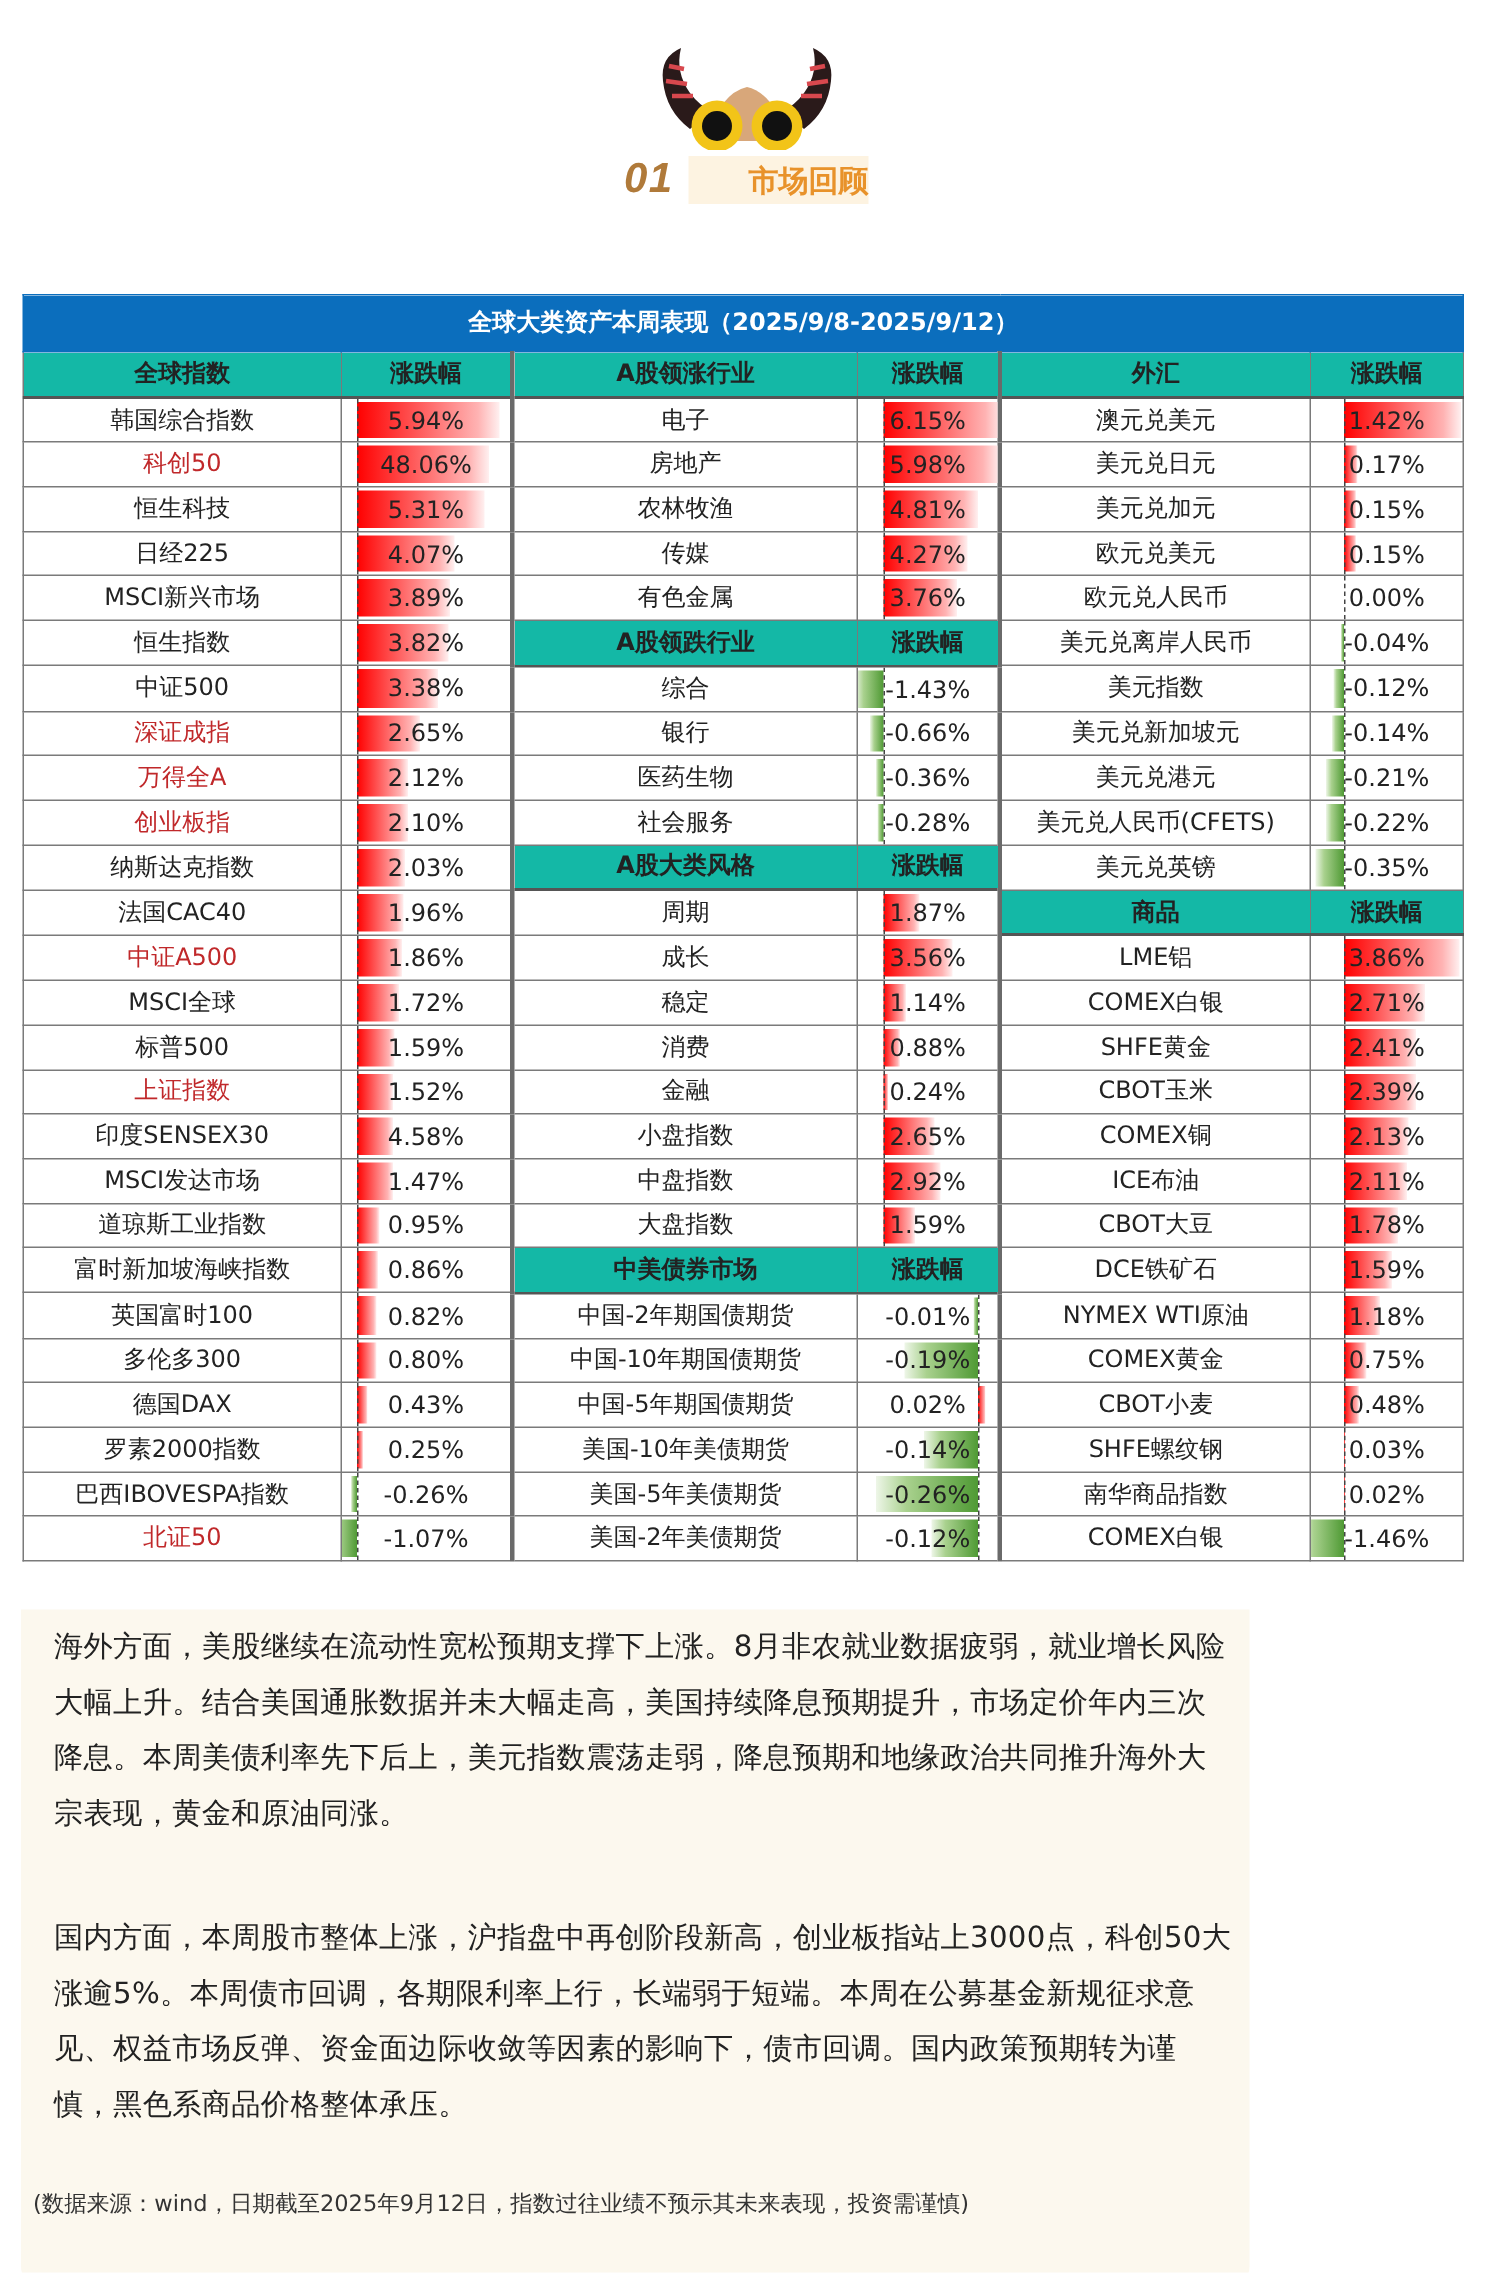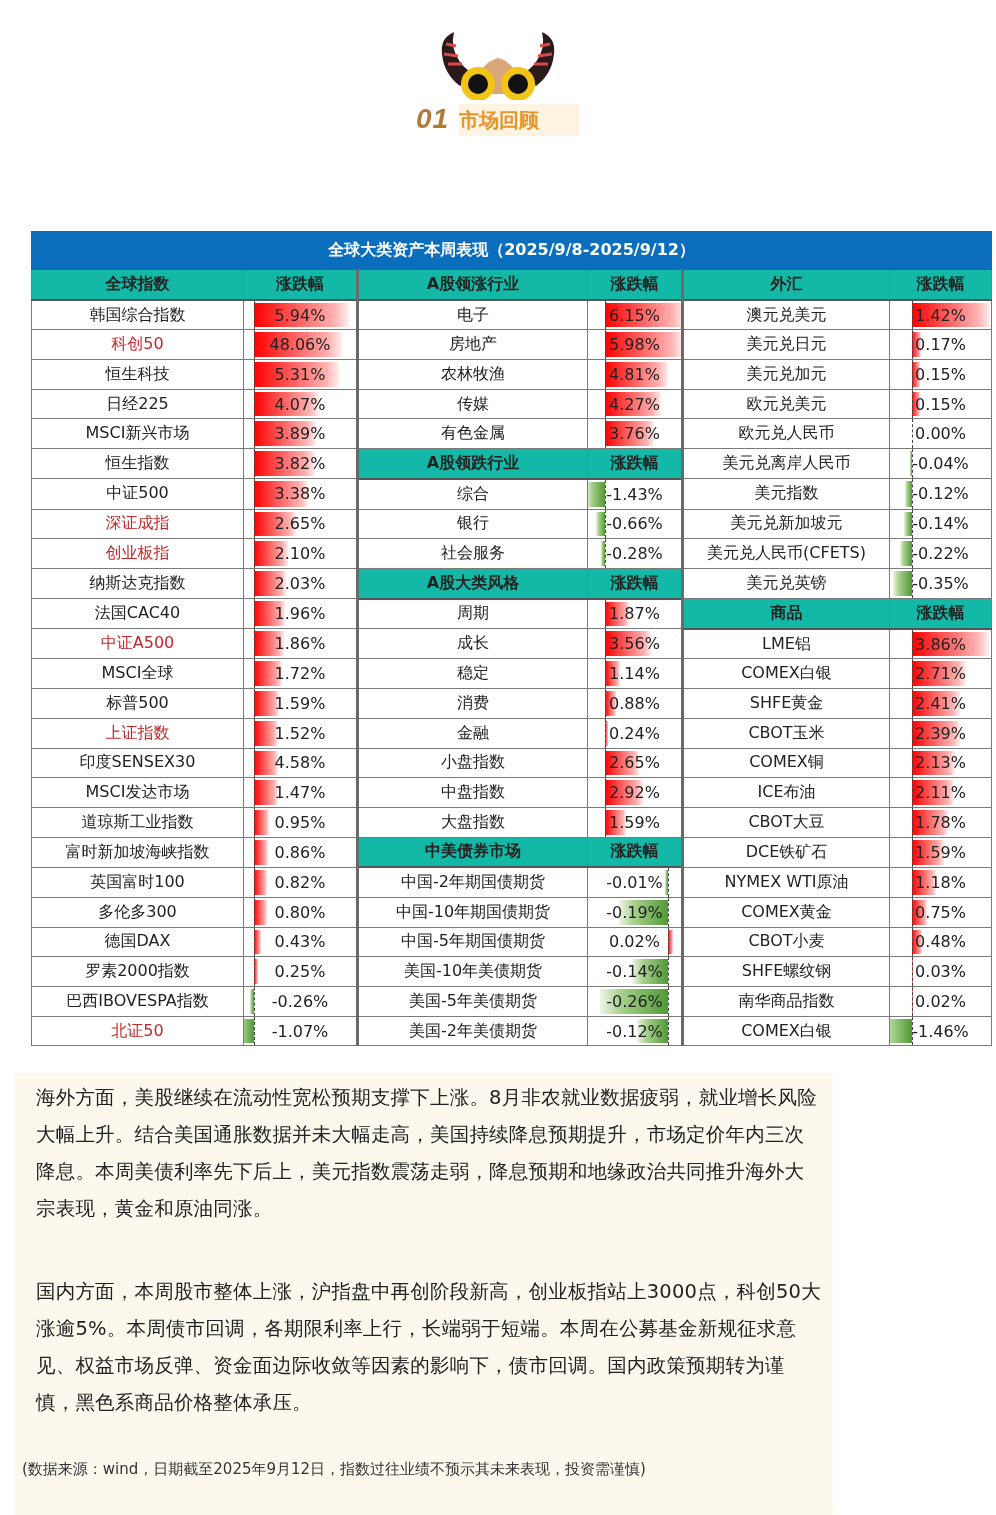--- a/index.html
+++ b/index.html
@@ -1,21 +1,21 @@
 <!DOCTYPE html>
 <html><head>
 <meta charset="utf-8">
 <style>
   html,body{margin:0;padding:0;background:#fff;}
   body{width:996px;height:1515px;position:relative;overflow:hidden;font-family:"DejaVu Sans","Liberation Sans",sans-serif;color:#222;}
   .hero{position:absolute;left:0;top:0;width:996px;height:150px;}
   .mascot{position:absolute;left:430px;top:28px;width:136px;height:72px;}
   .sec-num{position:absolute;left:416px;top:103px;font-family:"Liberation Sans",sans-serif;font-weight:bold;font-style:italic;font-size:28px;color:#b07a3a;letter-spacing:1px;}
-  .sec-title{position:absolute;left:459px;top:104px;width:120px;height:32px;background:#fdf3e1;color:#e8922a;font-weight:bold;font-size:20px;line-height:32px;text-align:left;}
-  .tbl{position:absolute;left:31px;top:196px;width:960px;border-collapse:collapse;table-layout:fixed;font-size:16px;margin-top:35px;}
+  .sec-title{position:absolute;left:459px;top:104px;width:120px;height:32px;background:#fdf3e1;color:#e8922a;font-weight:bold;font-size:20px;line-height:32px;text-align:right;}
+  .tbl{position:absolute;left:15px;top:196px;width:960px;border-collapse:collapse;table-layout:fixed;font-size:16px;}
   .tbl td{border:1px solid #7a7a7a;height:28.7px;padding:0;text-align:center;white-space:nowrap;position:relative;overflow:hidden;}
   .tbl .title-row td{background:#0b6ebd;color:#fff;font-weight:bold;height:37px;font-size:16px;border-color:#0b6ebd;}
   .tbl td.hd{background:#14b8a6;font-weight:bold;border-bottom:2px solid #555;}
   .tbl td.sepL{border-left:3px solid #6a6a6a;}
   .red-name{color:#c0282a;}
   .pct{position:relative;}
   .pct .bar{position:absolute;top:2px;bottom:2px;}
   .pct .bar.pos{background:linear-gradient(to right,#ff0000,#ffb3b3 85%,#fff0f0);}
   .pct .bar.neg{background:linear-gradient(to left,#4f9a34,#a9d18e 70%,#eef6e8);}
   .pct .axis{position:absolute;top:0;bottom:0;border-left:1px dashed #444;}
@@ -122,20 +122,28 @@
       </tr>
       <tr>
         <td class="red-name">深证成指</td>
         <td class="pct"><span class="bar pos" style="left: 10px; width: 42.4px;"></span><span class="axis" style="left: 10px;"></span><span class="val">2.65%</span></td>
         <td class="sepL">银行</td>
         <td class="pct"><span class="bar neg" style="left: 8.42px; width: 8.58px;"></span><span class="axis" style="left: 17px;"></span><span class="val">-0.66%</span></td>
         <td class="sepL">美元兑新加坡元</td>
         <td class="pct"><span class="bar neg" style="left: 14.3px; width: 7.7px;"></span><span class="axis" style="left: 22px;"></span><span class="val">-0.14%</span></td>
       </tr>
       <tr>
+        <td class="red-name">万得全A</td>
+        <td class="pct"><span class="bar pos" style="left: 10px; width: 33.92px;"></span><span class="axis" style="left: 10px;"></span><span class="val">2.12%</span></td>
+        <td class="sepL">医药生物</td>
+        <td class="pct"><span class="bar neg" style="left: 12.32px; width: 4.68px;"></span><span class="axis" style="left: 17px;"></span><span class="val">-0.36%</span></td>
+        <td class="sepL">美元兑港元</td>
+        <td class="pct"><span class="bar neg" style="left: 10.45px; width: 11.55px;"></span><span class="axis" style="left: 22px;"></span><span class="val">-0.21%</span></td>
+      </tr>
+      <tr>
         <td class="red-name">创业板指</td>
         <td class="pct"><span class="bar pos" style="left: 10px; width: 33.6px;"></span><span class="axis" style="left: 10px;"></span><span class="val">2.10%</span></td>
         <td class="sepL">社会服务</td>
         <td class="pct"><span class="bar neg" style="left: 13.36px; width: 3.64px;"></span><span class="axis" style="left: 17px;"></span><span class="val">-0.28%</span></td>
         <td class="sepL">美元兑人民币(CFETS)</td>
         <td class="pct"><span class="bar neg" style="left: 9.9px; width: 12.1px;"></span><span class="axis" style="left: 22px;"></span><span class="val">-0.22%</span></td>
       </tr>
       <tr>
         <td>纳斯达克指数</td>
         <td class="pct"><span class="bar pos" style="left: 10px; width: 32.48px;"></span><span class="axis" style="left: 10px;"></span><span class="val">2.03%</span></td>

